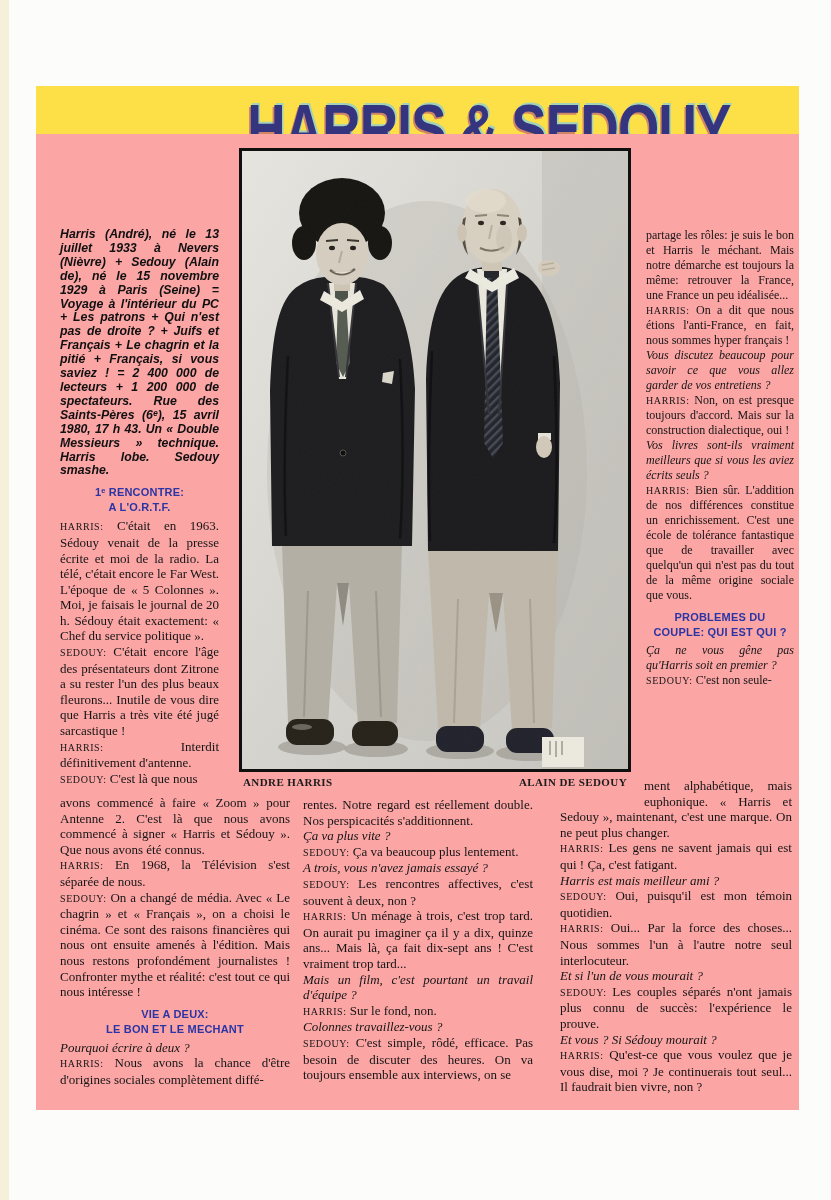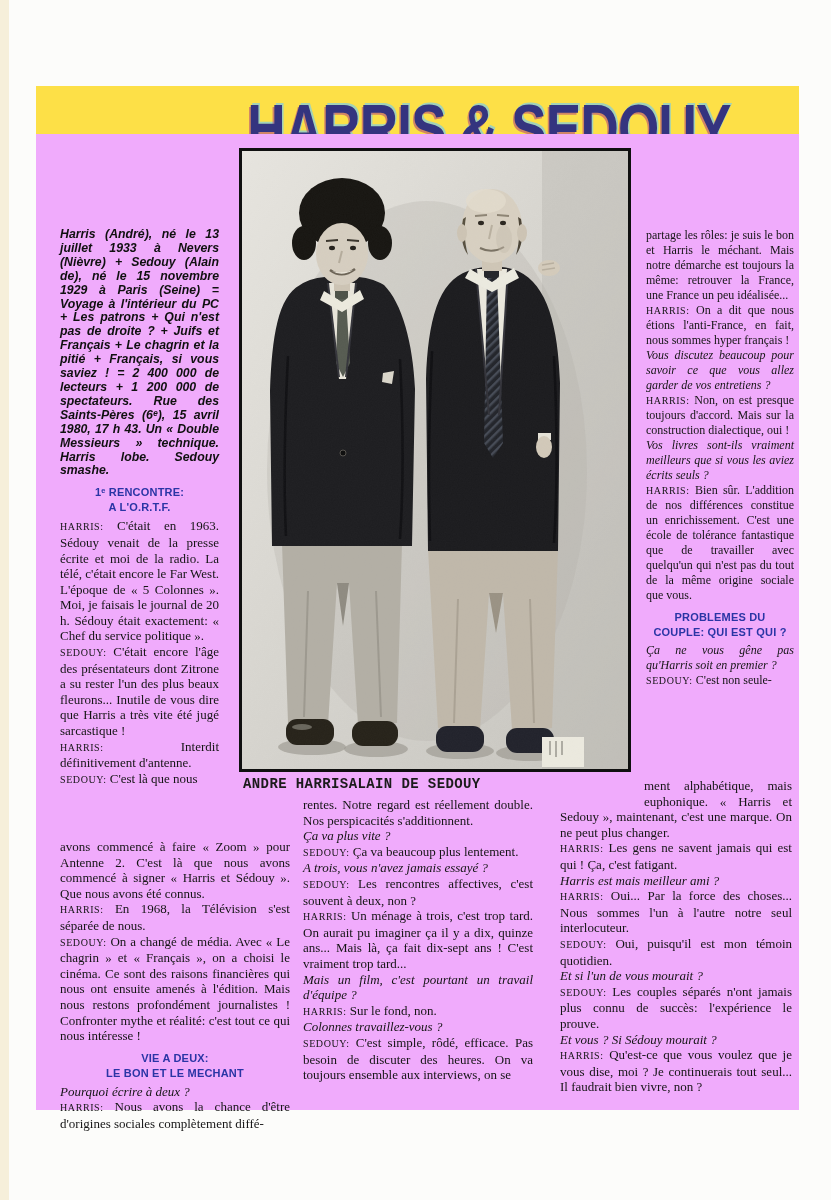--- a/index.html
+++ b/index.html
@@ -4,39 +4,39 @@
 <style>
   html,body{margin:0;padding:0;}
   .page{position:relative;width:831px;height:1200px;background:#fcfcfa;overflow:hidden;
         font-family:"Liberation Serif",serif;}
   .scan-strip{position:absolute;left:0;top:0;width:9px;height:1200px;background:#f6efda;}
   .title-band{position:absolute;left:36px;top:38px;width:763px;height:84px;background:#fde047;
               display:flex;align-items:center;justify-content:flex-end;margin-top:48px;}
   .title-band h1{margin:0;font-family:"Liberation Sans",sans-serif;font-weight:bold;
        font-size:68px;letter-spacing:-1px;color:#34347f;transform:scaleX(.78);white-space:nowrap;
        text-shadow:-2px 2px 0 rgba(171,58,126,.55),2px -2px 0 rgba(122,204,231,.7);}
-  .content-band{position:absolute;left:36px;top:134px;width:763px;height:976px;background:#f0abfc;}
+  .content-band{position:absolute;left:36px;top:134px;width:763px;height:976px;background:#fca5a5;}
   .photo{position:absolute;left:203px;top:14px;width:386px;height:618px;margin:0;
          border:3px solid #101010;background:#d0cec8;}
   .photo svg{display:block;}
   .captions{position:absolute;left:207px;top:642px;width:384px;display:flex;
-            font-family:Liberation Mono, monospace;
-            font-weight:bold;font-size:14px;letter-spacing:.4px;color:#1b1b1b;}
+            justify-content:space-between;font-family:Liberation Serif, serif;
+            font-weight:bold;font-size:11px;letter-spacing:.4px;color:#1b1b1b;}
   .col{position:absolute;font-size:13px;line-height:15.6px;color:#151515;text-align:justify;}
   .col p{margin:0;}
   .col p.q{font-style:italic;}
   .col p.h{font-family:"Liberation Sans",sans-serif;font-weight:bold;color:#2a35a5;
            text-align:center;font-size:11px;line-height:15px;white-space:pre-line;
            margin:7px 0 3px 0;letter-spacing:.2px;}
   .speaker{text-transform:uppercase;font-size:10px;letter-spacing:.6px;}
   .col-left-top{left:24px;top:94px;width:159px;}
   .intro{font-family:"Liberation Sans",sans-serif;font-weight:bold;font-style:italic;
          font-size:12.3px;line-height:13.9px;color:#101010;margin:0 0 6px 0;text-align:justify;}
   .col-right-top{left:610px;top:94px;width:148px;font-size:12px;line-height:15px;}
-  .col-left-bottom{left:24px;top:661px;width:230px;margin-top:44px;}
+  .col-left-bottom{left:24px;top:661px;width:230px;}
   .col-mid-bottom{left:267px;top:663px;width:230px;}
   .col-right-bottom{left:524px;top:644px;width:232px;}
   .col p.cont-indent::before{content:"";float:left;width:84px;height:31px;}
 </style>
 </head>
 <body>
 
 <div class="page">
   <div class="scan-strip"></div>
 
@@ -199,22 +199,22 @@
         <p class="d"><span class="speaker">Harris: </span>Un ménage à trois, c'est trop tard. On aurait pu imaginer ça il y a dix, quinze ans... Mais là, ça fait dix-sept ans ! C'est vraiment trop tard...</p>
         <p class="q">Mais un film, c'est pourtant un travail d'équipe ?</p>
         <p class="d"><span class="speaker">Harris: </span>Sur le fond, non.</p>
         <p class="q">Colonnes travaillez-vous ?</p>
         <p class="d"><span class="speaker">Sedouy: </span>C'est simple, rôdé, efficace. Pas besoin de discuter des heures. On va toujours ensemble aux interviews, on se</p>
       </section>
     <section class="col col-right-bottom">
         <p class="cont-indent">ment alphabétique, mais euphonique. « Harris et Sedouy », maintenant, c'est une marque. On ne peut plus changer.</p>
         <p class="d"><span class="speaker">Harris: </span>Les gens ne savent jamais qui est qui ! Ça, c'est fatigant.</p>
         <p class="q">Harris est mais meilleur ami ?</p>
+        <p class="d"><span class="speaker">Sedouy: </span>Oui, puisqu'il est mon témoin quotidien.</p>
         <p class="d"><span class="speaker">Harris: </span>Oui... Par la force des choses... Nous sommes l'un à l'autre notre seul interlocuteur.</p>
-        <p class="d"><span class="speaker">Sedouy: </span>Oui, puisqu'il est mon témoin quotidien.</p>
         <p class="q">Et si l'un de vous mourait ?</p>
         <p class="d"><span class="speaker">Sedouy: </span>Les couples séparés n'ont jamais plus connu de succès: l'expérience le prouve.</p>
         <p class="q">Et vous ? Si Sédouy mourait ?</p>
         <p class="d"><span class="speaker">Harris: </span>Qu'est-ce que vous voulez que je vous dise, moi ? Je continuerais tout seul... Il faudrait bien vivre, non ?</p>
       </section>
 
   </main>
 </div>
 
 </body></html>

